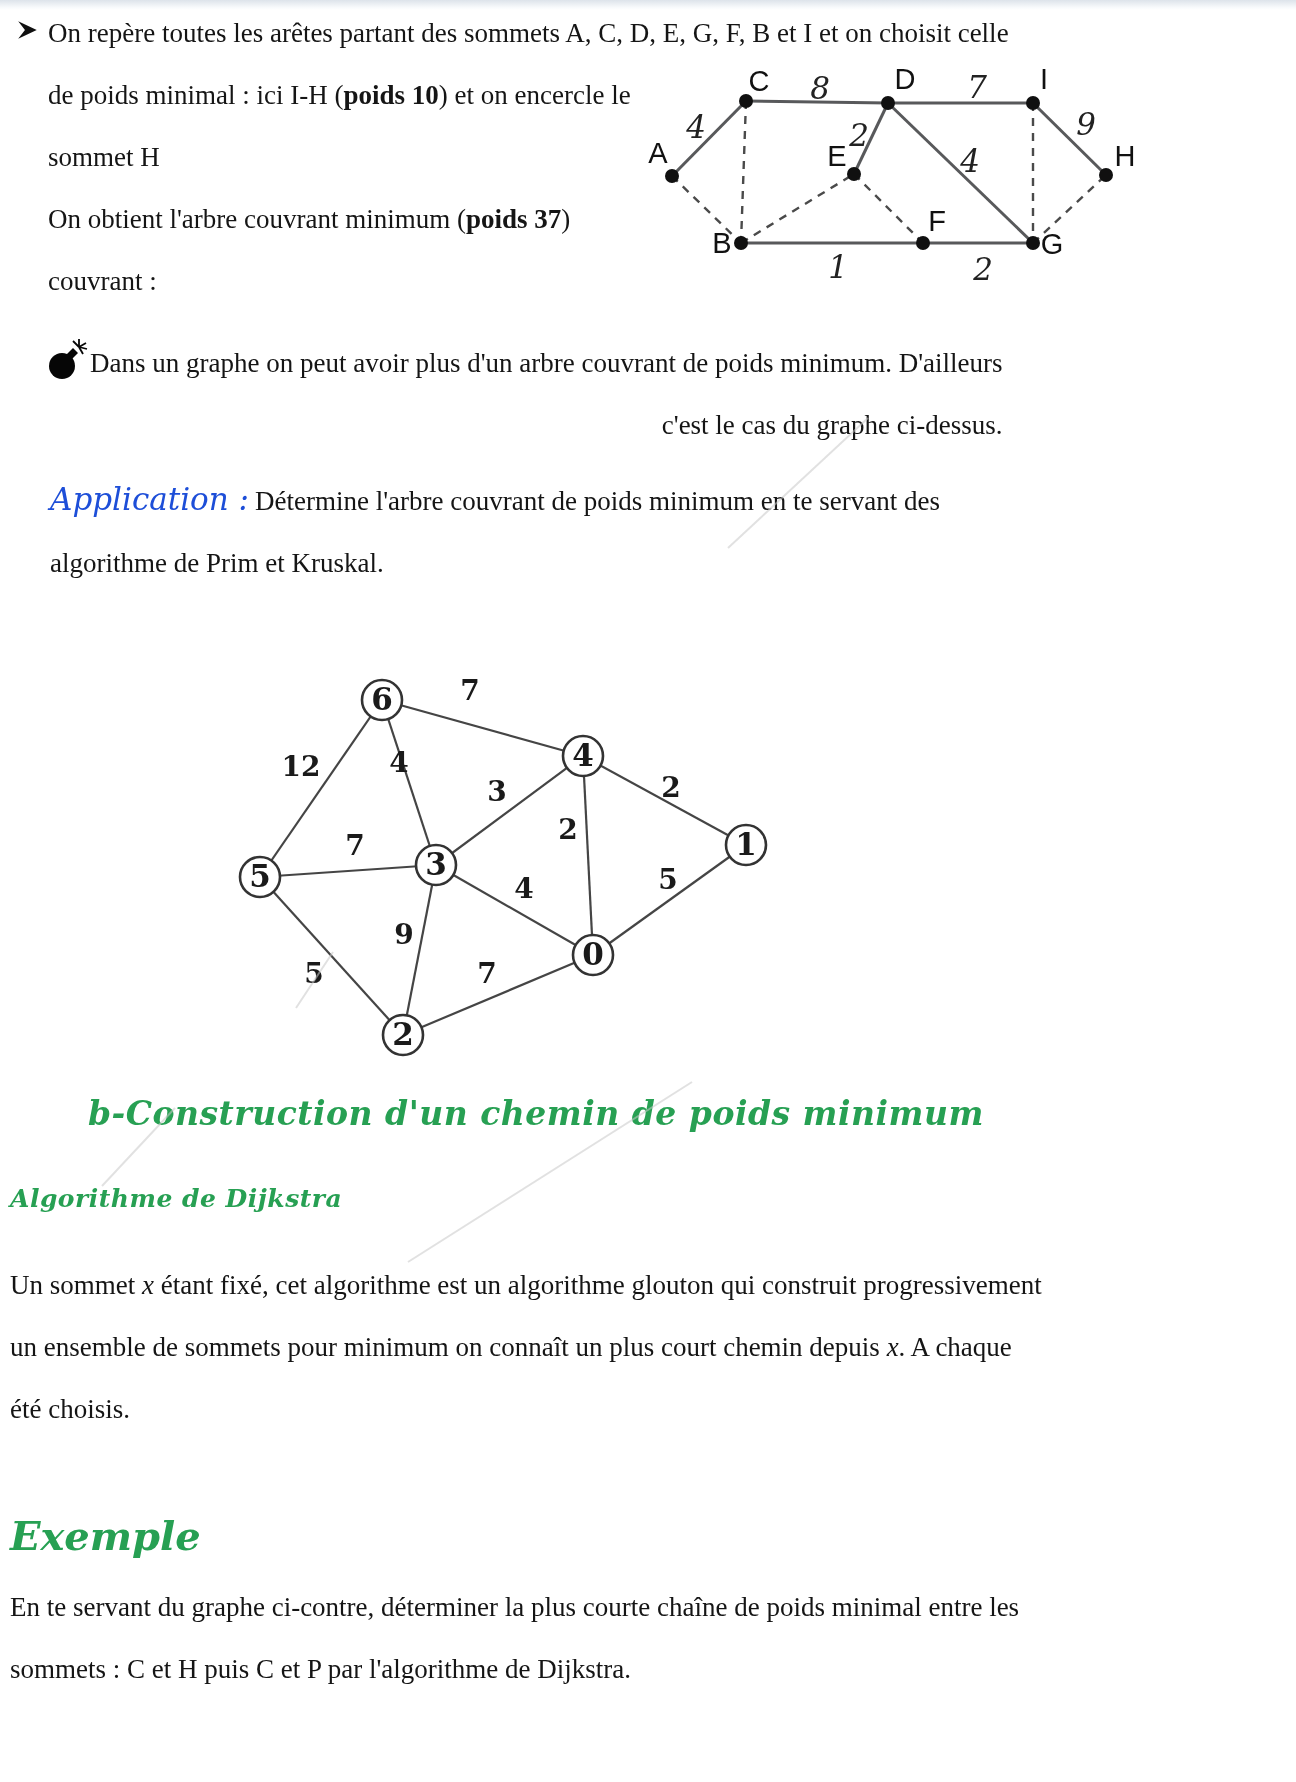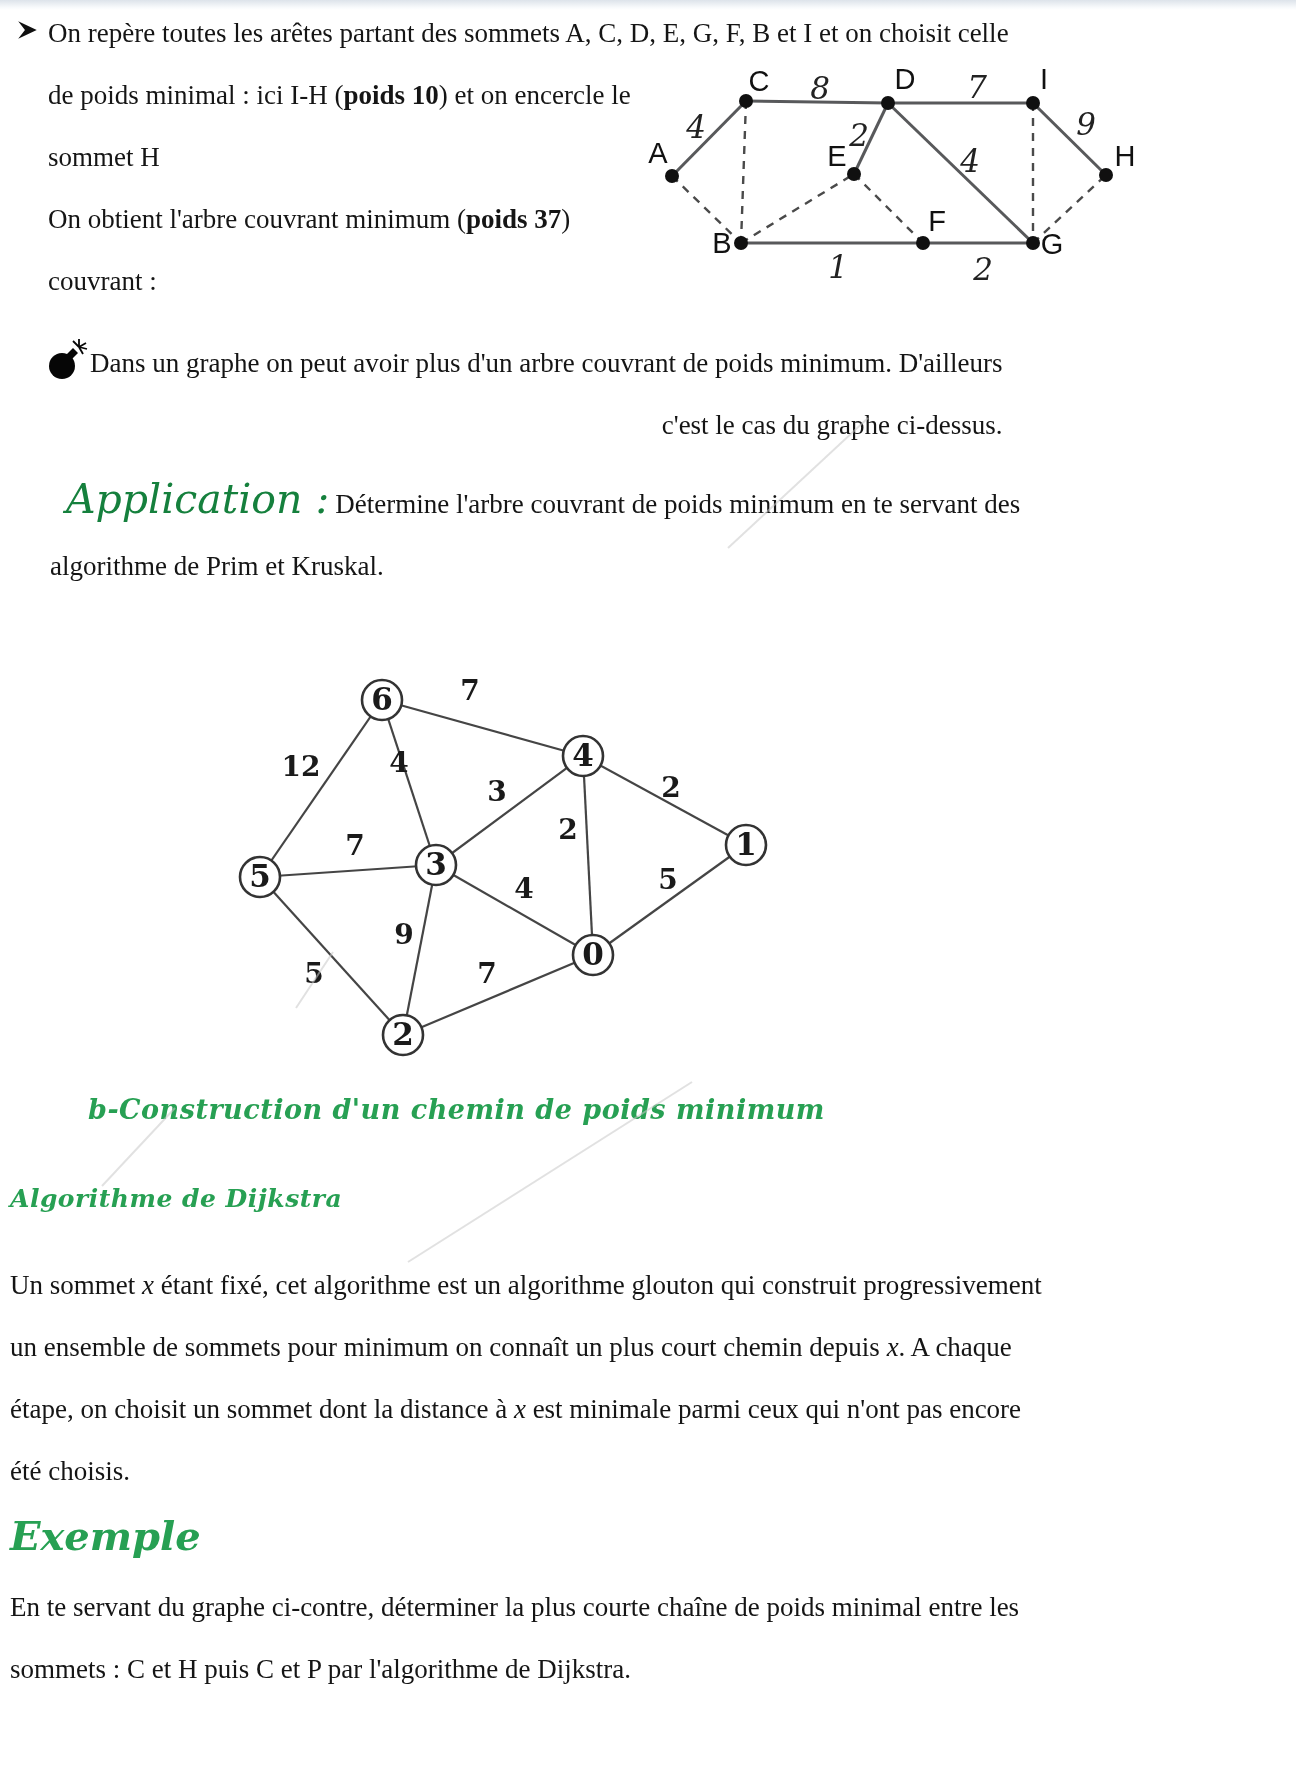--- a/index.html
+++ b/index.html
@@ -8,23 +8,23 @@
     font-family:"Liberation Serif", serif;color:#151515;overflow:hidden;
   }
   .abs{position:absolute;}
   #top-shade{left:0;top:0;width:1296px;height:10px;
     background:linear-gradient(#dde3ea,#f8fafc 75%,#ffffff);}
   .tblock{position:absolute;}
   .tline{font-size:27px;line-height:62px;white-space:nowrap;}
   .tline .b{font-weight:bold;}
   .tline .i{font-style:italic;}
   .tline .script-green{font-family:"DejaVu Serif",serif;font-style:italic;
-    color:#15803d;font-size:41px;padding-right:6px;margin-left:16px;}
+    color:#1d4ed8;font-size:31px;padding-right:6px;}
   .green-head{font-family:"DejaVu Serif",serif;font-style:italic;color:#27a053;white-space:nowrap;}
-  #head-construction{left:88px;top:1094px;font-size:27px;font-weight:bold;letter-spacing:.5px;}
+  #head-construction{left:88px;top:1094px;font-size:33px;font-weight:bold;letter-spacing:.5px;}
   #head-dijkstra{left:10px;top:1184px;font-size:25px;font-weight:bold;letter-spacing:.5px;}
   #head-exemple{left:10px;top:1512px;font-size:40px;font-weight:bold;}
   svg{position:absolute;overflow:visible;}
   
   #graph1 .edge{stroke:#58595b;stroke-width:3;}
   #graph1 .edge.dashed{stroke:#4a4a4a;stroke-width:2.4;stroke-dasharray:8 7;}
   #graph1 .vdot{fill:#101010;}
   #graph1 .nlabel{font-family:"Liberation Sans",sans-serif;font-size:29px;fill:#111;text-anchor:middle;}
   #graph1 .wlabel{font-family:"DejaVu Serif",serif;font-style:italic;font-size:31px;fill:#222;text-anchor:middle;}
   
@@ -160,21 +160,20 @@
     <circle cx="403" cy="1035" r="20" class="vnode"></circle>
     <text x="403" y="1045" class="nlabel">2</text>
   </svg>
 
 <div id="head-construction" class="abs green-head">b-Construction d'un chemin de poids minimum</div>
 <div id="head-dijkstra" class="abs green-head">Algorithme de Dijkstra</div>
 
 <div class="tblock" style="left:10px;top:1254px;">
     <div class="tline"><span>Un sommet </span><span class="i">x</span><span> étant fixé, cet algorithme est un algorithme glouton qui construit progressivement</span></div>
     <div class="tline"><span>un ensemble de sommets pour minimum on connaît un plus court chemin depuis </span><span class="i">x</span><span>. A chaque</span></div>
-    <div class="tline"><span>étape, on choisit un sommet dont la distance à </span><span class="i">x</span><span> est minimale parmi ceux qui n'ont pas encore</span></div>
     <div class="tline"><span>été choisis.</span></div>
   </div>
 
 <div id="head-exemple" class="abs green-head">Exemple</div>
 <div class="tblock" style="left:10px;top:1576px;">
     <div class="tline"><span>En te servant du graphe ci-contre, déterminer la plus courte chaîne de poids minimal entre les</span></div>
     <div class="tline"><span>sommets : C et H puis C et P par l'algorithme de Dijkstra.</span></div>
   </div>
 
 <svg id="artifacts" style="left:0;top:0;" width="1296" height="1782" viewBox="0 0 1296 1782">

